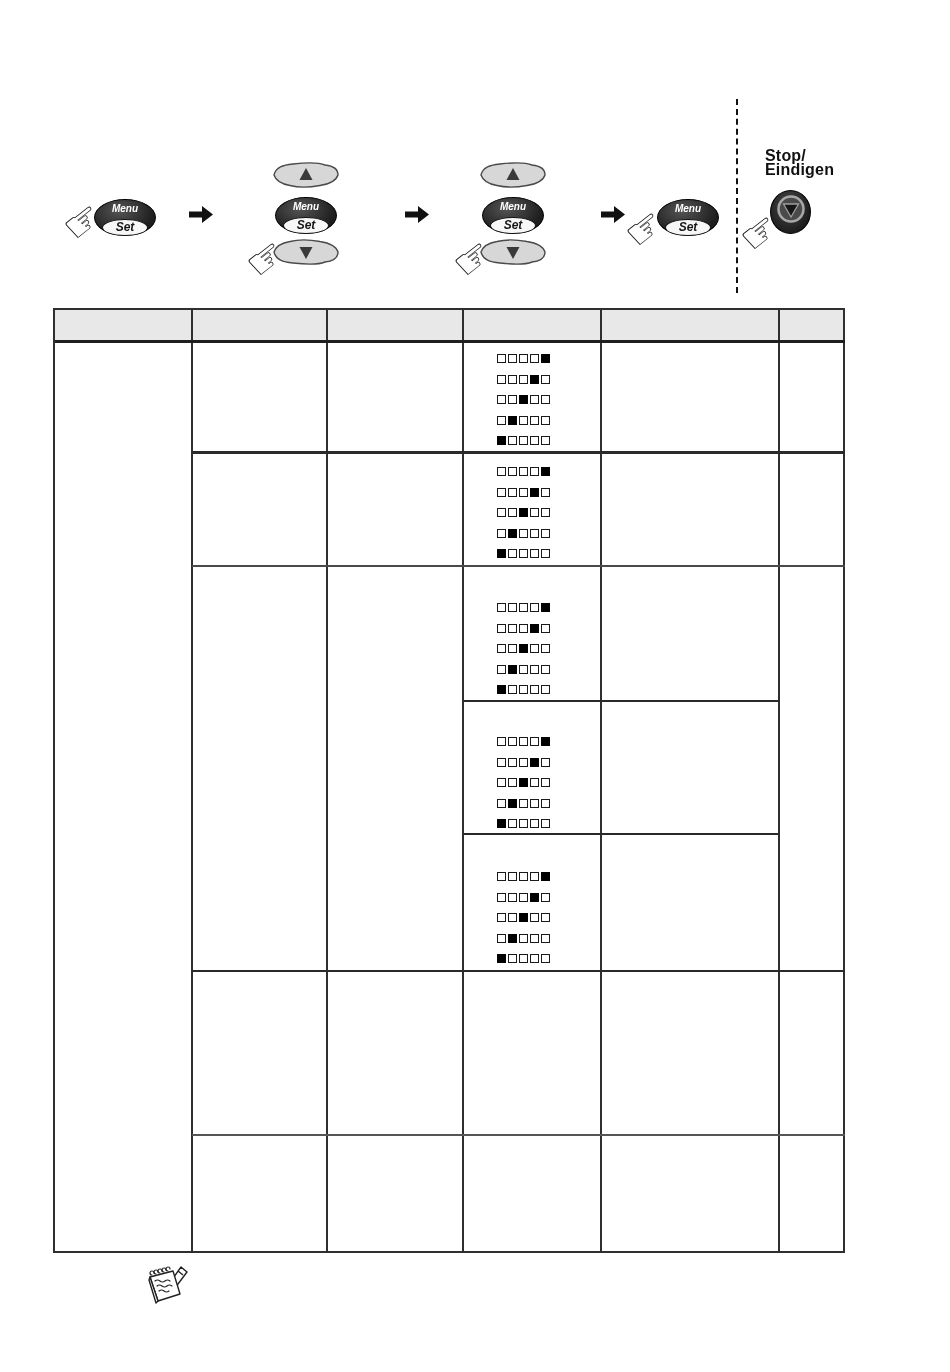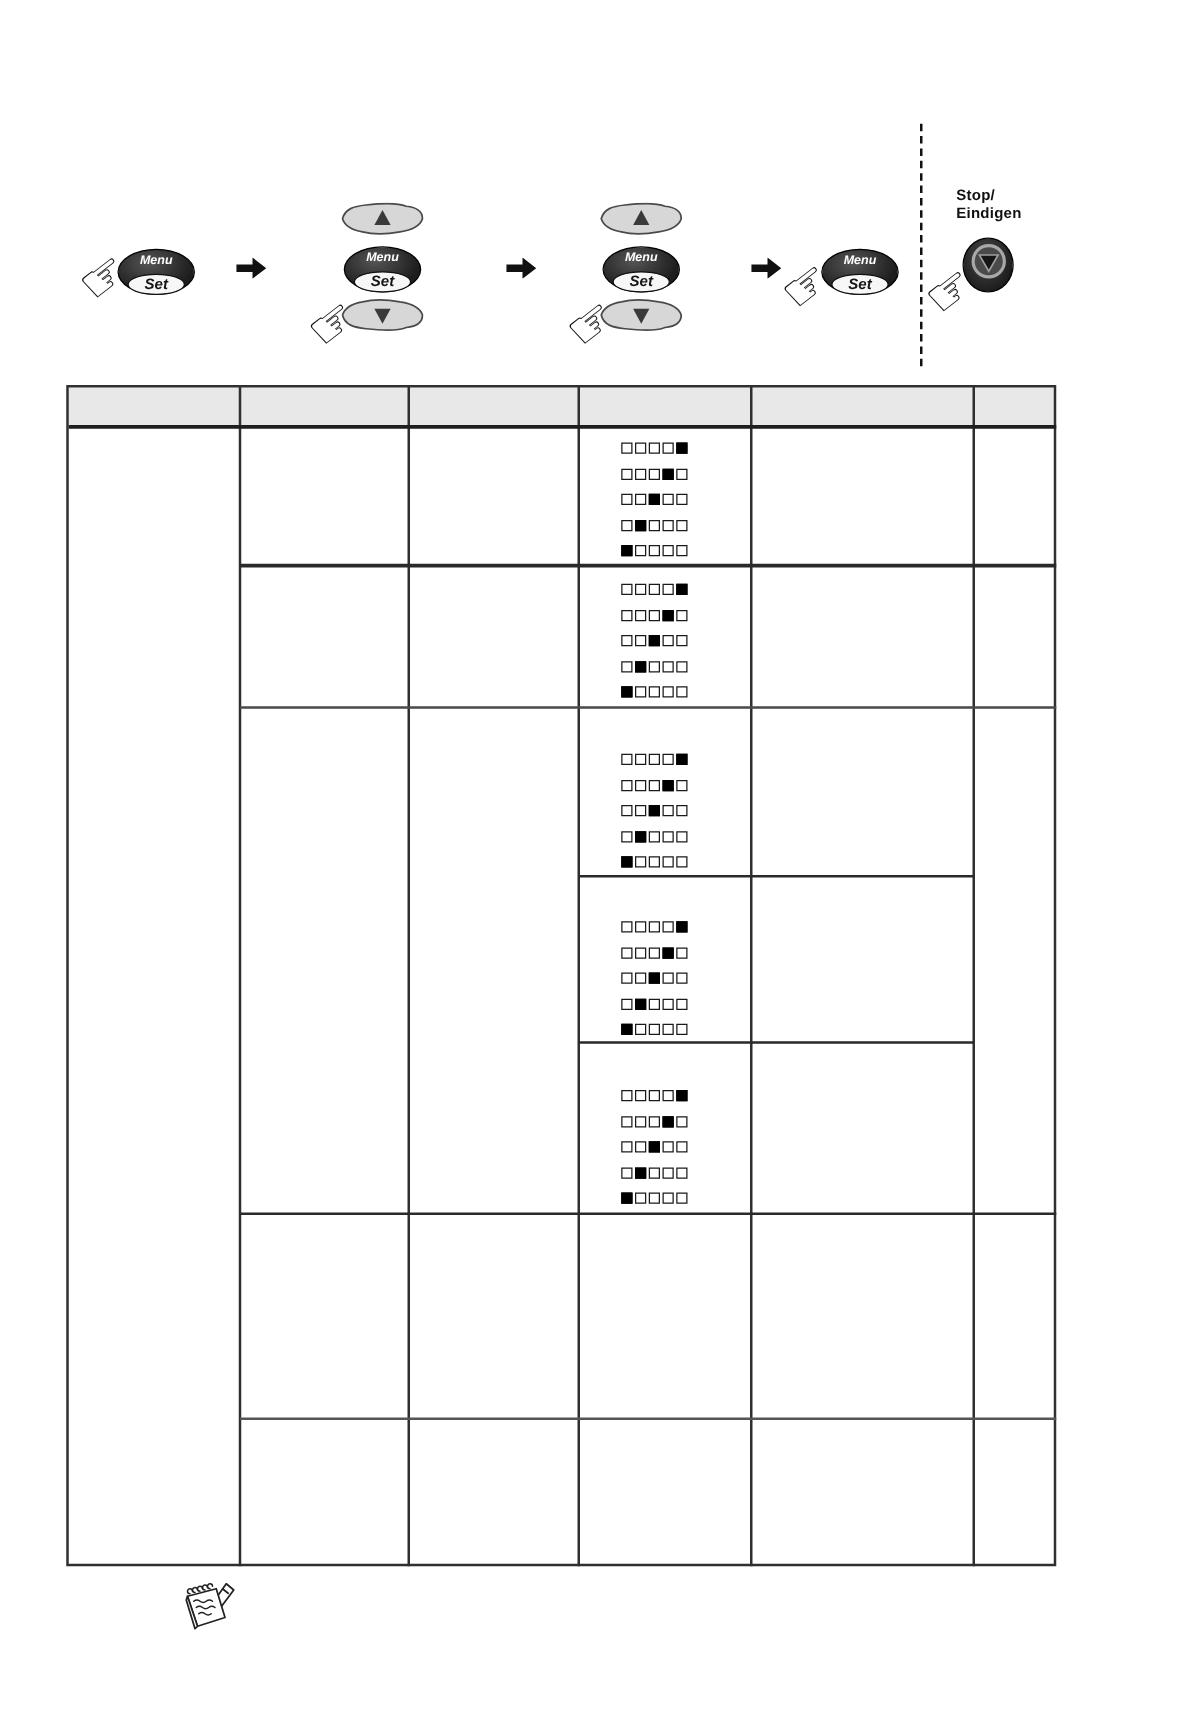--- a/index.html
+++ b/index.html
@@ -26,21 +26,21 @@
     background:#f7f7f7;border:1.5px solid #111;box-sizing:border-box;
   }
   .menuset .set-txt{
     position:absolute;top:0;left:0;width:100%;text-align:center;line-height:14px;
     color:#161616;font-size:12px;font-weight:bold;font-style:italic;
   }
   .keysvg{position:absolute;z-index:3;}
   .flow-arrow{position:absolute;z-index:2;}
   .dash-line{position:absolute;left:736px;top:99px;height:194px;width:0;border-left:2px dashed #111;}
   .stop-label{
-    position:absolute;left:765px;top:149px;font-size:12px;font-weight:bold;
+    position:absolute;left:765px;top:149px;font-size:16px;font-weight:bold;
     color:#111;line-height:14px;letter-spacing:0.2px;
   }
   .stop-btn{
     position:absolute;left:770px;top:190px;width:41px;height:44px;border-radius:50%;
     background:radial-gradient(ellipse at 45% 35%, #4a4a4a 0%, #1b1b1b 75%);
     border:1px solid #000;z-index:4;box-sizing:border-box;
   }
   
   .tbl-border{
     position:absolute;left:53px;top:308px;width:792px;height:945px;

